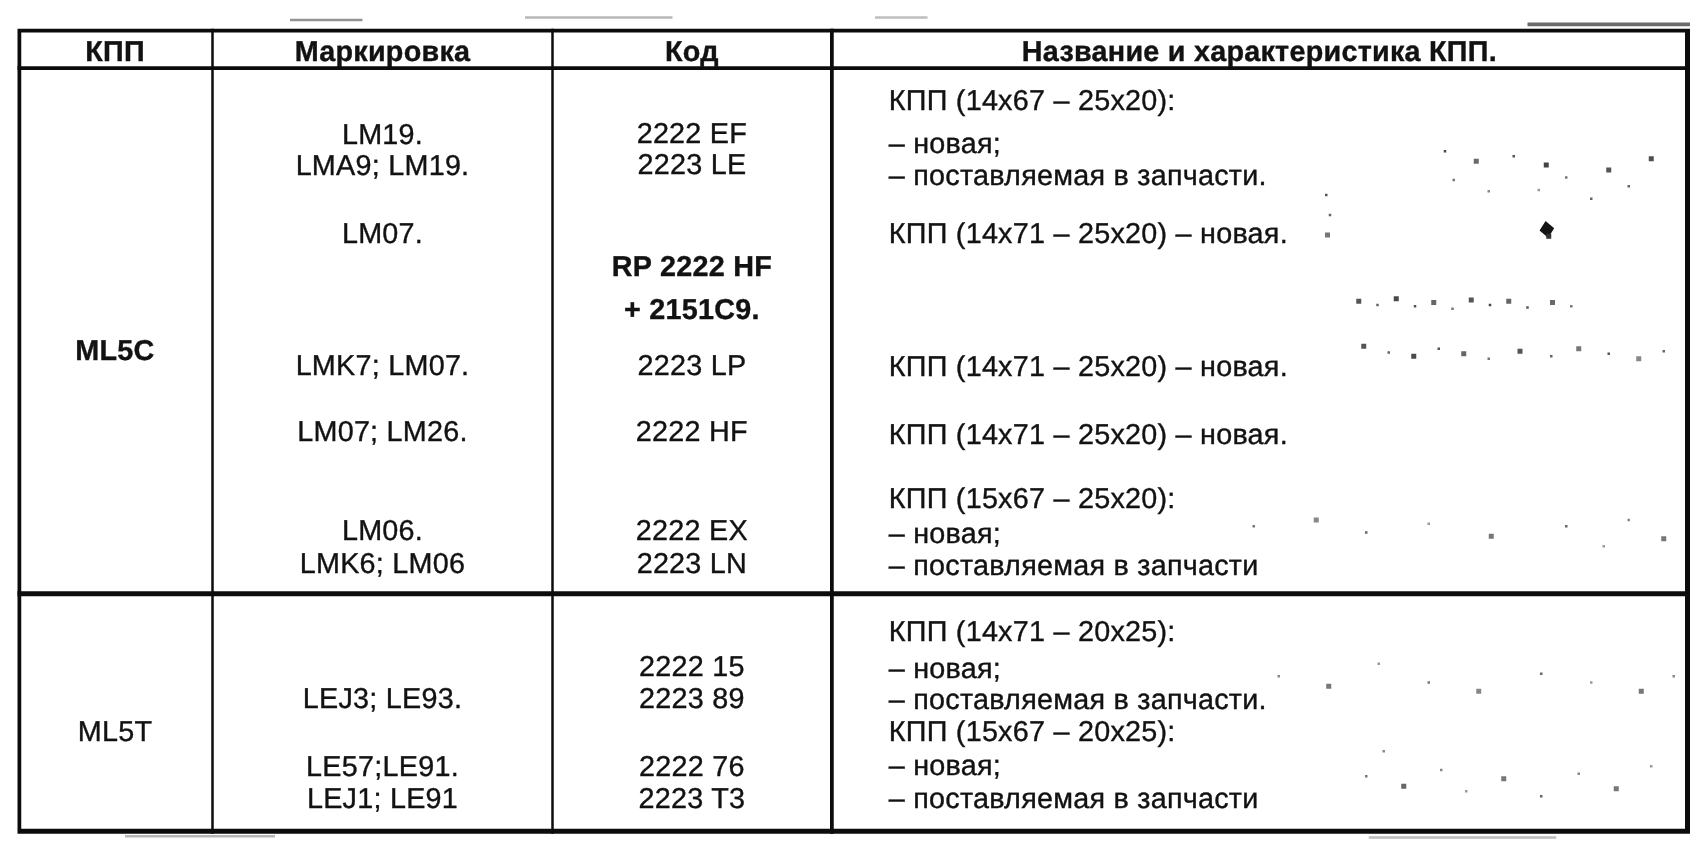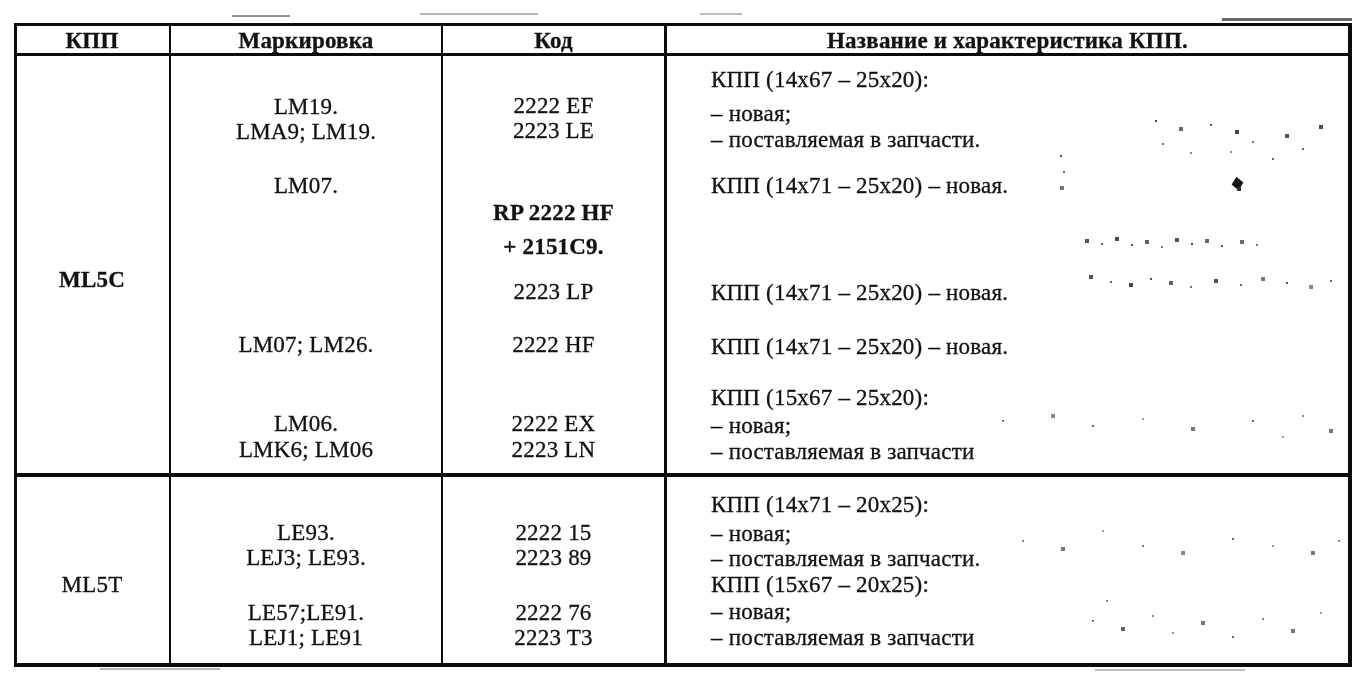--- a/index.html
+++ b/index.html
@@ -4,21 +4,21 @@
 <style>
   html,body{margin:0;padding:0;}
   body{
     width:1364px;height:677px;
     background:#ffffff;
     font-family:"Liberation Sans",sans-serif;
     color:#121212;
     position:relative;
     overflow:hidden;
   }
-  .page{position:absolute;inset:0;font-family:Liberation Serif, serif;}
+  .page{position:absolute;inset:0;}
   
   .frame{
     position:absolute;left:14px;top:23px;width:1338px;height:644px;
     box-sizing:border-box;
     border:3px solid #0c0c0c;
     border-right-width:4px;
     border-bottom-width:4px;
   }
   .vline{position:absolute;top:23px;height:644px;background:#0c0c0c;}
   .v1{left:169px;width:2px;}
@@ -92,20 +92,21 @@
   <div class="txt hdr c col1" style="top:28px">КПП</div>
   <div class="txt hdr c col2" style="top:28px">Маркировка</div>
   <div class="txt hdr c col3" style="top:28px">Код</div>
   <div class="txt hdr c col4h" style="top:28px">Название и характеристика КПП.</div>
 
   <div class="txt b c col1" style="top:267px">ML5C</div>
 
   <div class="txt c col2" style="top:94px">LM19.</div>
   <div class="txt c col2" style="top:119px">LMA9; LM19.</div>
   <div class="txt c col2" style="top:173px">LM07.</div>
+  <div class="txt c col2" style="top:279px">LMK7; LM07.</div>
   <div class="txt c col2" style="top:332px">LM07; LM26.</div>
   <div class="txt c col2" style="top:411px">LM06.</div>
   <div class="txt c col2" style="top:437px">LMK6; LM06</div>
 
   <div class="txt c col3" style="top:93px">2222 EF</div>
   <div class="txt c col3" style="top:118px">2223 LE</div>
   <div class="txt c col3 b" style="top:200px">RP 2222 HF</div>
   <div class="txt c col3 b" style="top:234px">+ 2151C9.</div>
   <div class="txt c col3" style="top:279px">2223 LP</div>
   <div class="txt c col3" style="top:332px">2222 HF</div>
@@ -117,21 +118,20 @@
   <div class="txt col4" style="top:127px">– поставляемая в запчасти.</div>
   <div class="txt col4" style="top:173px">КПП (14x71 – 25x20) – новая.</div>
   <div class="txt col4" style="top:280px">КПП (14x71 – 25x20) – новая.</div>
   <div class="txt col4" style="top:334px">КПП (14x71 – 25x20) – новая.</div>
   <div class="txt col4" style="top:385px">КПП (15x67 – 25x20):</div>
   <div class="txt col4" style="top:413px">– новая;</div>
   <div class="txt col4" style="top:439px">– поставляемая в запчасти</div>
 
   <div class="txt c col1" style="top:572px">ML5T</div>
 
-  <div class="txt c col2" style="top:520px">LE93.</div>
   <div class="txt c col2" style="top:545px">LEJ3; LE93.</div>
   <div class="txt c col2" style="top:600px">LE57;LE91.</div>
   <div class="txt c col2" style="top:625px">LEJ1; LE91</div>
 
   <div class="txt c col3" style="top:520px">2222 15</div>
   <div class="txt c col3" style="top:545px">2223 89</div>
   <div class="txt c col3" style="top:600px">2222 76</div>
   <div class="txt c col3" style="top:625px">2223 T3</div>
 
   <div class="txt col4" style="top:492px">КПП (14x71 – 20x25):</div>

